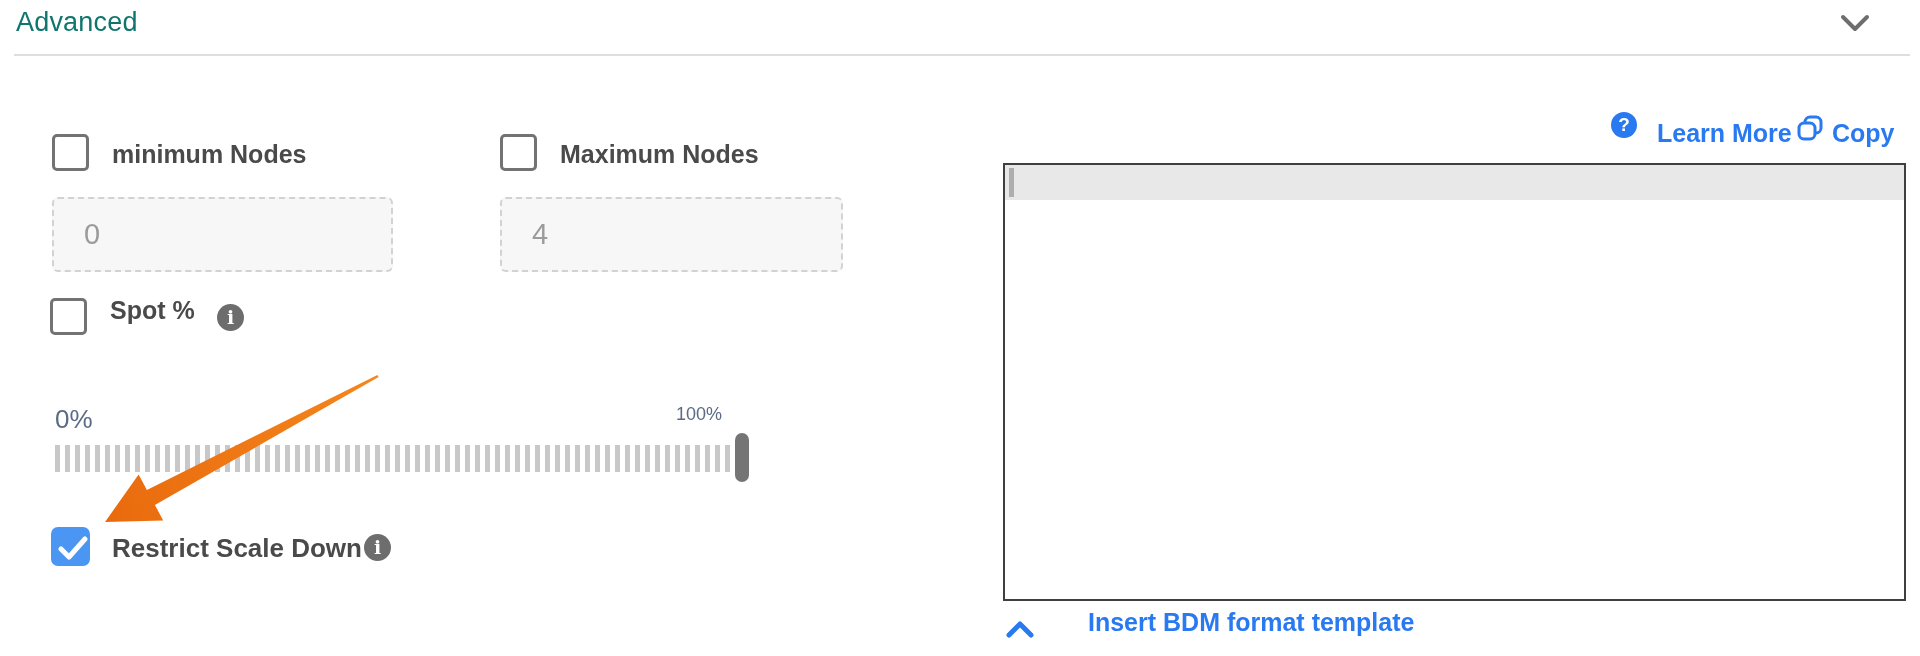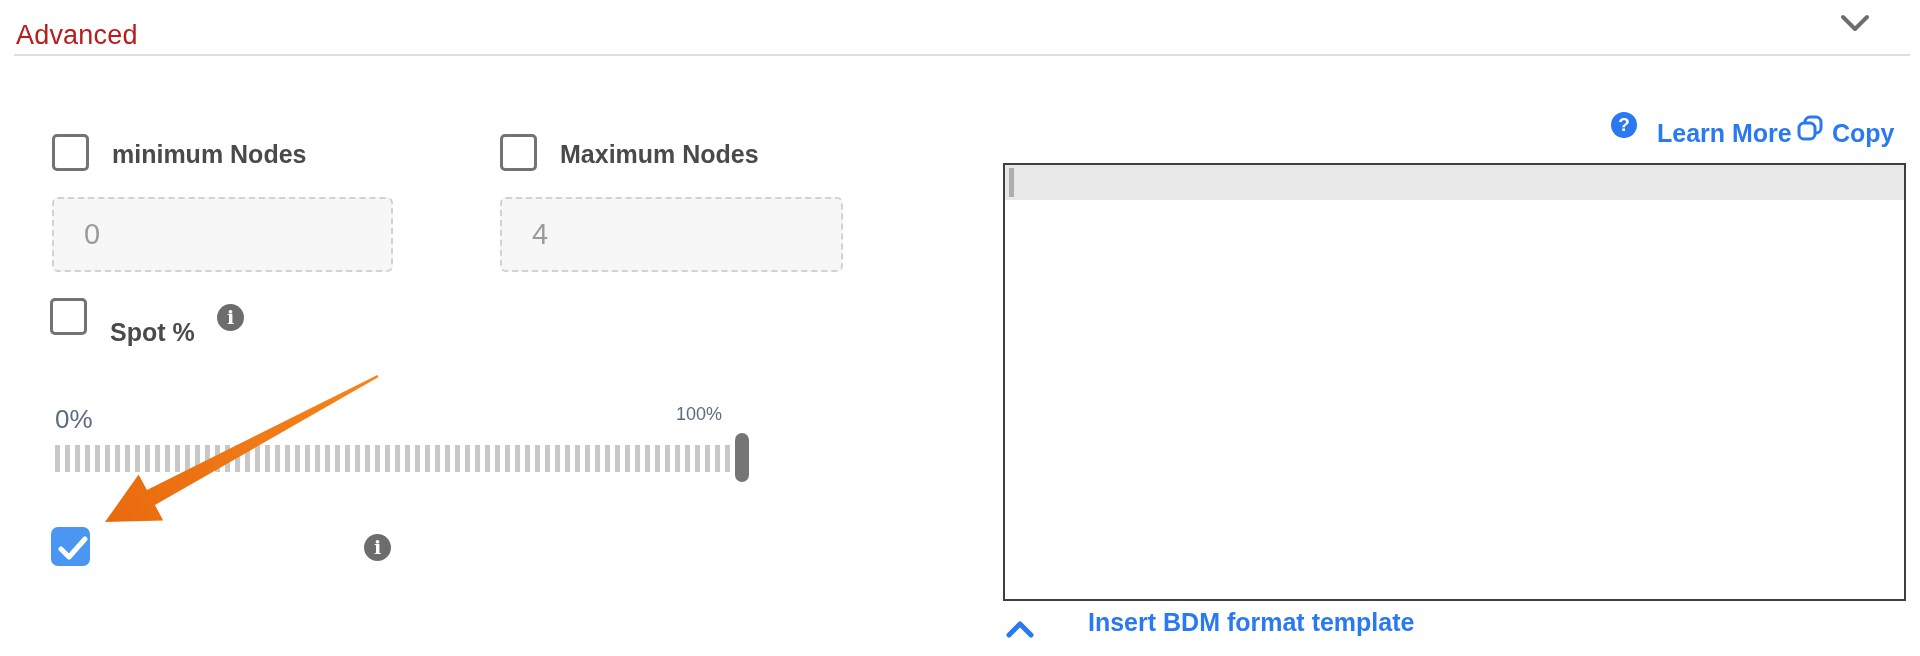--- a/index.html
+++ b/index.html
@@ -3,22 +3,22 @@
 <meta charset="utf-8">
 <style>
   * { margin:0; padding:0; box-sizing:border-box; }
   html,body { background:#fff; }
   .screen {
     position:relative; width:1920px; height:656px; background:#fff;
     font-family:"Liberation Sans","DejaVu Sans",sans-serif; overflow:hidden;
   }
   
   .adv-title {
-    position:absolute; left:16px; top:20px;
-    font-size:27px; font-weight:500; color:#b91c1c; letter-spacing:.2px;
+    position:absolute; left:16px; top:7px;
+    font-size:27px; font-weight:500; color:#0f766e; letter-spacing:.2px;
   }
   .adv-chevron { position:absolute; left:1840px; top:10px; width:30px; height:26px; cursor:pointer; }
   .adv-divider { position:absolute; left:14px; top:54px; width:1896px; height:2px; background:#dedede; }
 
   
   .cb {
     position:absolute; width:37px; height:37px; border:3px solid #737373;
     border-radius:5px; background:#fff; cursor:pointer;
   }
   .cb.checked { background:#4a96f2; border-color:#4a96f2; }
@@ -90,33 +90,34 @@
 
   <div class="cb" style="left:52px; top:134px;"></div>
   <div class="cb-label" style="left:112px; top:140px;">minimum Nodes</div>
   <input class="dash-input" style="left: 52px; top: 197px; width: 341px; height: 75px;" value="0">
 
   <div class="cb" style="left:500px; top:134px;"></div>
   <div class="cb-label" style="left:560px; top:140px;">Maximum Nodes</div>
   <input class="dash-input" style="left: 500px; top: 197px; width: 343px; height: 75px;" value="4">
 
   <div class="cb" style="left:50px; top:298px;"></div>
-  <div class="cb-label" style="left:110px; top:318px;">Spot %</div>
+  <div class="cb-label" style="left:110px; top:296px;">Spot %</div>
   <div class="info-icon" style="left:217px; top:304px;">i</div>
 
   <div class="slider-min">0%</div>
   <div class="slider-max">100%</div>
   <div class="slider-ticks"></div>
   <div class="slider-handle"></div>
 
   <div class="cb checked" style="left:51px; top:527px; width:39px; height:39px; border-radius:7px;">
     <svg width="30" height="26" viewBox="0 0 30 26">
       <polyline points="3,13 11,21 27,3" fill="none" stroke="#fff" stroke-width="5" stroke-linecap="round" stroke-linejoin="round"></polyline>
     </svg>
   </div>
+  <div class="cb-label" style="left:112px; top:533px; font-size:26px;">Restrict Scale Down</div>
   <div class="info-icon" style="left:364px; top:534px;">i</div>
 
   <svg class="anno-arrow" width="420" height="560" viewBox="0 0 420 560">
     <defs>
       <linearGradient id="ag" x1="378" y1="376" x2="105" y2="522" gradientUnits="userSpaceOnUse">
         <stop offset="0" stop-color="#f5861c"></stop>
         <stop offset="1" stop-color="#e96a0d"></stop>
       </linearGradient>
     </defs>
     <polygon points="377.4,374.9 146.9,490.0 138.6,474.6 105,522 163.2,520.4 154.9,505.0 378.6,377.1" fill="url(#ag)"></polygon>

